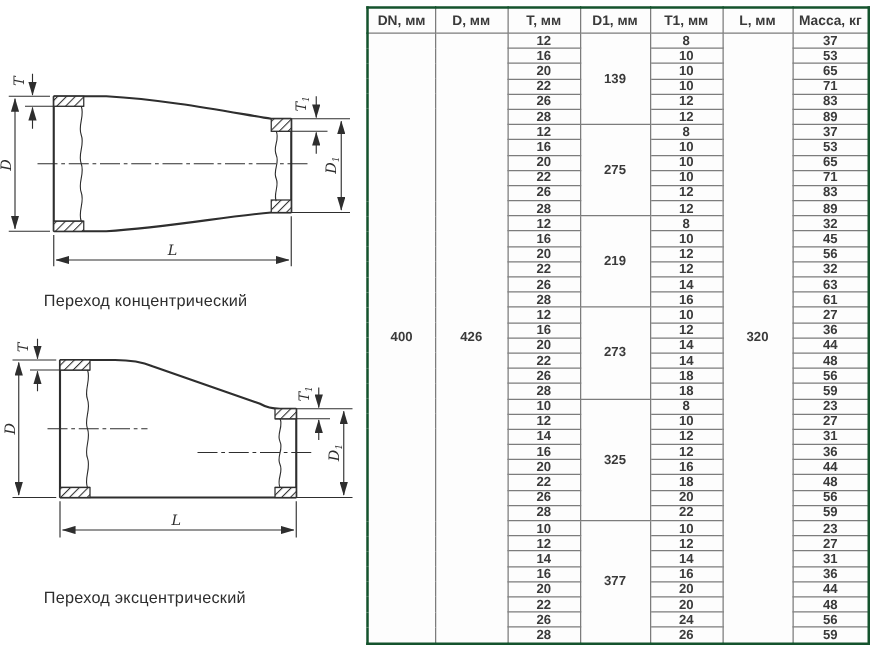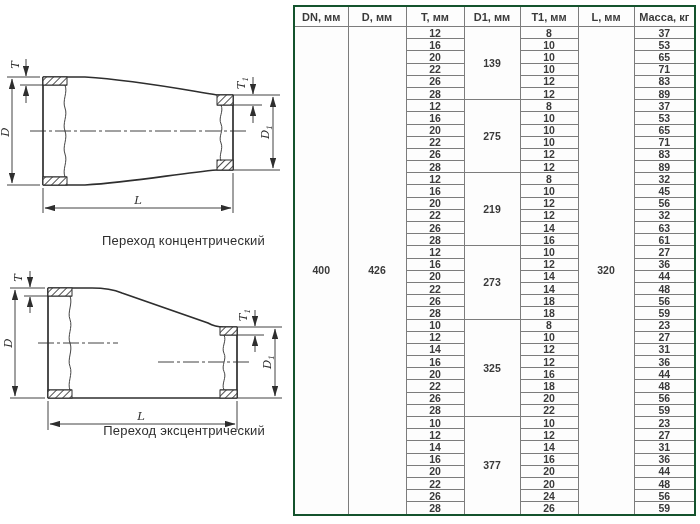--- a/index.html
+++ b/index.html
@@ -2,21 +2,21 @@
 <html><head>
 <meta charset="utf-8">
 <style>
   html,body{margin:0;padding:0;background:#fff;}
   .page{position:relative;width:700px;height:524px;background:#ffffff;
         font-family:"Liberation Sans",sans-serif;overflow:hidden;}
   .draw{position:absolute;left:0;}
   .draw text{font-family:"DejaVu Serif",serif;font-style:italic;font-size:11.5px;
              fill:#2e2e2e;stroke:none;text-anchor:middle;}
   .draw .sub{font-size:7.5px;}
-  .caption{position:absolute;left:35px;width:230px;text-align:right;
+  .caption{position:absolute;left:35px;width:230px;text-align:left;
            font-size:13px;color:#2e2e2e;letter-spacing:.2px;}
   table.spec{position:absolute;left:293px;top:5px;border-collapse:collapse;
              table-layout:fixed;border:2px solid #14532d;background:#fdfdfd;}
   .spec th,.spec td{border:1px solid #7c7c7c;text-align:center;vertical-align:middle;
              padding:0;color:#3a3a3a;font-weight:bold;overflow:hidden;}
   .spec th{height:19px;font-size:11px;}
   .spec td{height:11.2px;font-size:10.5px;line-height:10px;}
 </style>
 </head>
 <body>
@@ -153,21 +153,21 @@
       </g>
     </g>
 
     <text transform="rotate(-90 22 16)" x="22" y="16"><tspan>T</tspan></text>
     <text transform="rotate(-90 12 81)" x="12" y="81"><tspan>D</tspan></text>
     <text transform="rotate(-90 247 53)" x="247" y="53"><tspan>T</tspan><tspan class="sub" dy="2.5">1</tspan></text>
     <text transform="rotate(-90 271 100)" x="271" y="100"><tspan>D</tspan><tspan class="sub" dy="2.5">1</tspan></text>
     <text x="141" y="158"><tspan>L</tspan></text>
   </svg>
 
-  <div class="caption" style="top:423px;">Переход эксцентрический</div>
+  <div class="caption" style="top:470px;">Переход эксцентрический</div>
 
   <table class="spec">
     <colgroup>
       <col style="width:54px">
         <col style="width:58px">
         <col style="width:58px">
       <col style="width:56px">
         <col style="width:58px">
         <col style="width:56px">
       <col style="width:61px">

